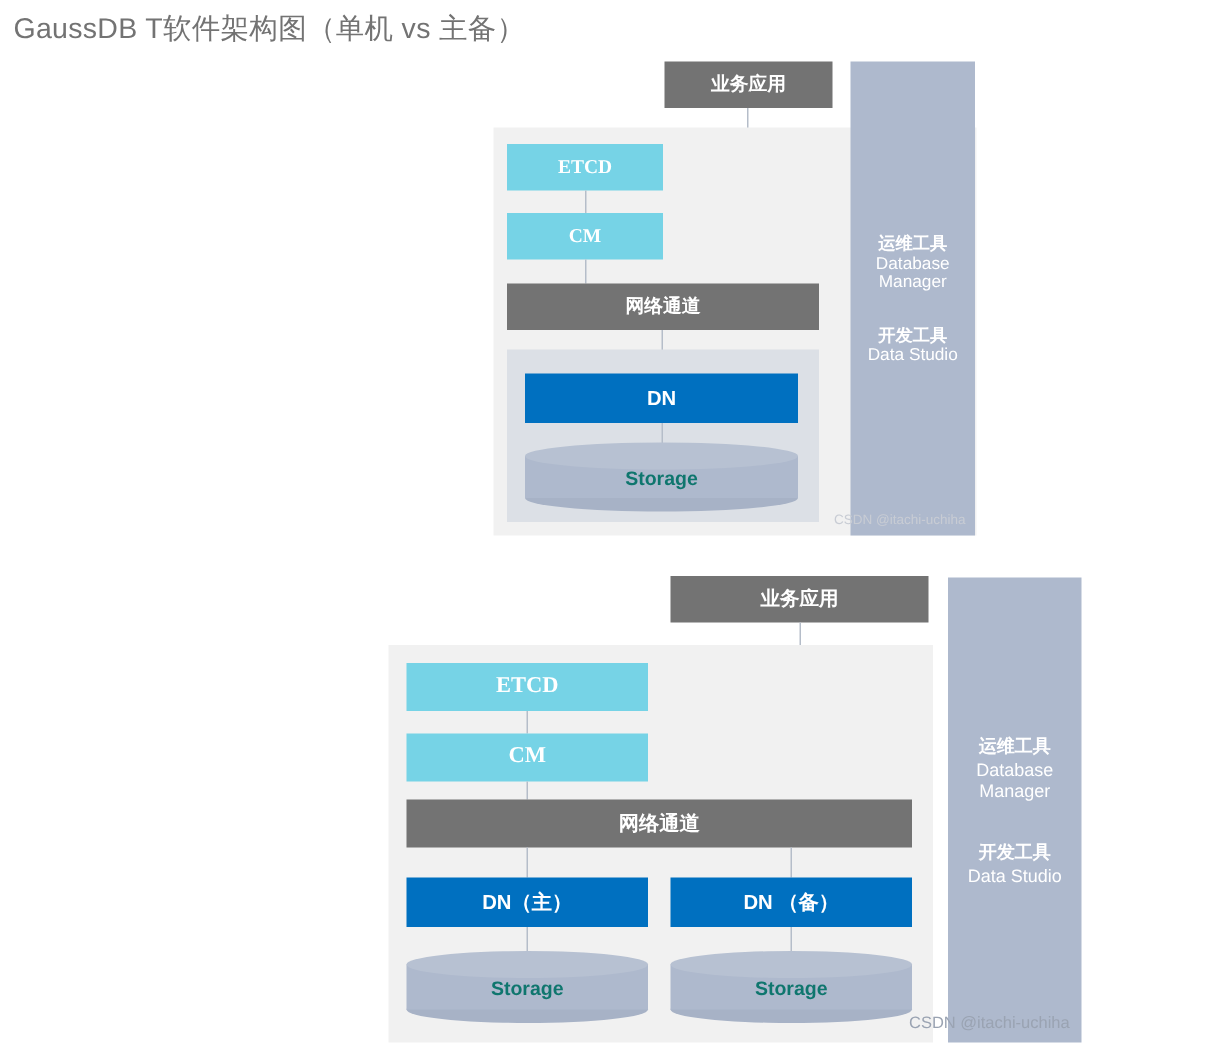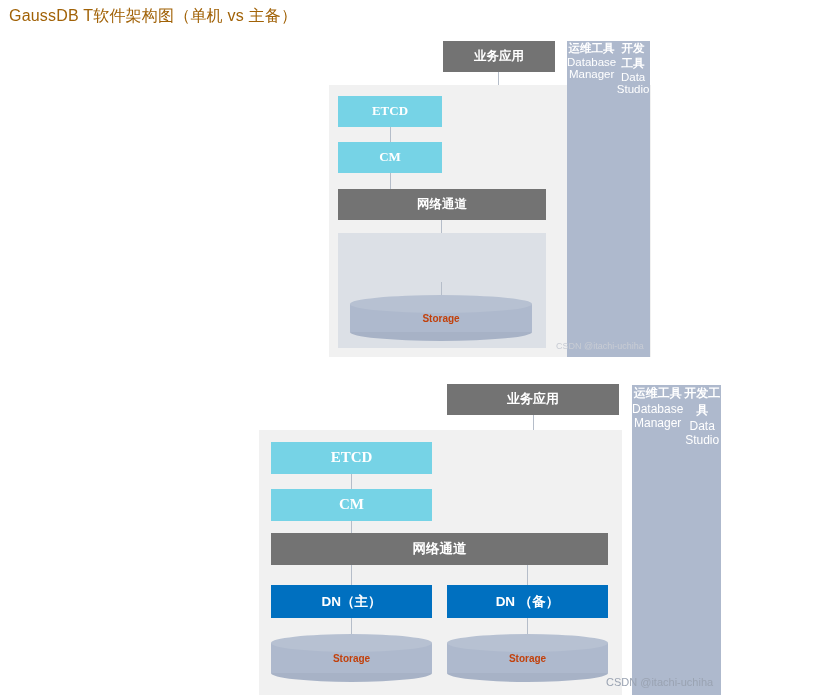--- a/index.html
+++ b/index.html
@@ -13,22 +13,22 @@
     position: relative;
     overflow: hidden;
     font-family: "Liberation Sans", "DejaVu Sans", sans-serif;
   }
 
   
   .page-title {
     position: absolute;
     left: 9px;
     top: 6px;
-    font-size: 16px;
-    color: #a16207;
+    font-size: 19px;
+    color: #737373;
     letter-spacing: 0.2px;
     white-space: nowrap;
   }
 
   
   .diagram {
     position: absolute;
   }
   .panel-outer {
     position: absolute;
@@ -62,22 +62,22 @@
   .connector {
     position: absolute;
     background: #b5bdc9;
     width: 1px;
   }
   .tools-panel {
     position: absolute;
     background: #aeb9cd;
     box-sizing: border-box;
     display: flex;
-    flex-direction: row;
-    align-items: flex-start;
+    flex-direction: column;
+    align-items: center;
     justify-content: center;
     color: #ffffff;
     text-align: center;
   }
   .tools-group {
     display: block;
   }
   .tools-head {
     font-weight: bold;
     display: block;
@@ -119,23 +119,23 @@
   }
   .cylinder .cyl-label {
     position: absolute;
     left: 0;
     right: 0;
     top: 0;
     bottom: 0;
     display: flex;
     align-items: center;
     justify-content: center;
-    color: #c2410c;
+    color: #0f766e;
     font-weight: bold;
-    font-size: 10px;
+    font-size: 13px;
   }
 
   .watermark {
     position: absolute;
     color: #c8ccd4;
     font-size: 9px;
     white-space: nowrap;
   }
   .watermark-lg {
     position: absolute;
@@ -172,20 +172,23 @@
   <div class="connector" style="left:390px; top:173px; height:16px;"></div>
 
   <div class="box box-gray" style="left:338px; top:189px; width:208px; height:31px; font-size:12.5px;">
     <span>网络通道</span>
   </div>
 
   <div class="connector" style="left:441px; top:220px; height:29px;"></div>
 
   <div class="panel-inner" style="left:338px; top:233px; width:208px; height:115px;"></div>
 
+  <div class="box box-blue" style="left:350px; top:249px; width:182px; height:33px; font-size:13.5px;">
+    <span>DN</span>
+  </div>
 
   <div class="connector" style="left:441px; top:282px; height:16px;"></div>
 
   <div class="cylinder" style="left:350px; top:295px; width:182px; height:46px;">
     <div class="cyl-bottom"></div>
     <div class="cyl-body"></div>
     <div class="cyl-top"></div>
     <div class="cyl-label">Storage</div>
   </div>
 

